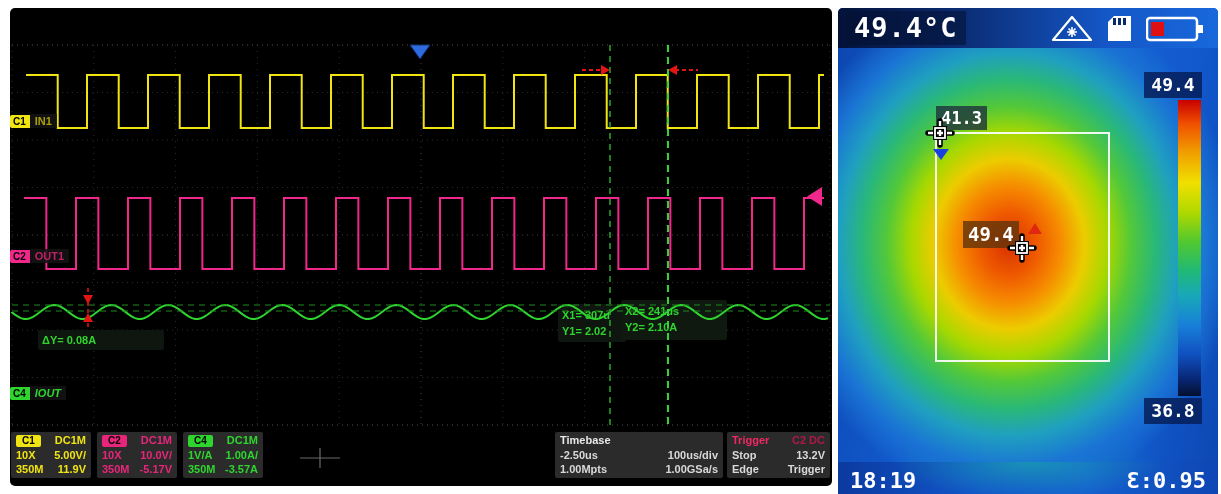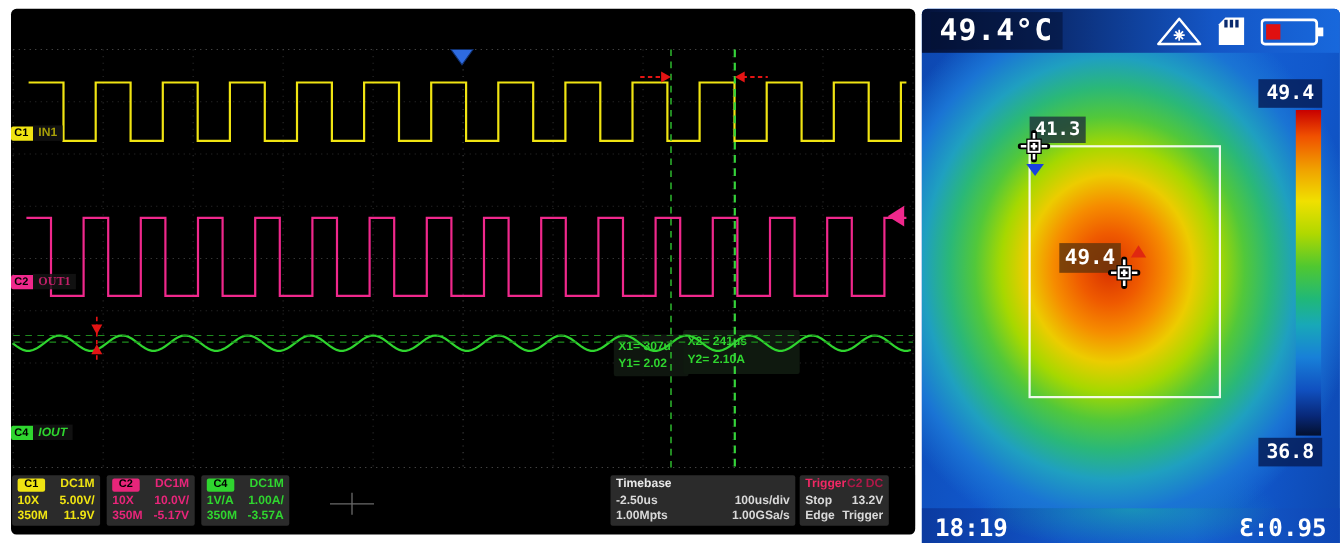--- a/index.html
+++ b/index.html
@@ -21,34 +21,34 @@
             line-height:19px; padding:3px 8px; border-radius:2px; z-index:4; }
   #x1box { left:548px; top:296px; width:68px; height:38px; }
   #x2box { left:611px; top:292px; width:106px; height:40px; background:rgba(16,26,16,0.97); }
   #dybox { left:28px;  top:322px; width:126px; height:20px; line-height:14px; }
 
   .ch-tag { position:absolute; z-index:4; display:flex; align-items:center; height:16px; font-size:11px; font-weight:bold; }
   .ch-tag .tag { color:#000; padding:1px 4px 1px 3px; border-radius:2px 0 0 2px; font-size:10px; }
   .ch-tag .tag::after { content:""; }
   .ch-tag .lbl { background:rgba(20,20,20,0.85); padding:1px 5px; }
   #tag-c1 { left:0; top:105px; } #tag-c1 .tag { background:#f0e412; } #tag-c1 .lbl { color:#a8a008; }
-  #tag-c2 { left:0; top:240px; } #tag-c2 .tag { background:#f0288c; } #tag-c2 .lbl { color:#c02068;font-family:Liberation Serif, serif; }
+  #tag-c2 { left:0; top:240px; } #tag-c2 .tag { background:#f0288c; } #tag-c2 .lbl { color:#c02068; }
   #tag-c4 { left:0; top:377px; } #tag-c4 .tag { background:#2fd52f; } #tag-c4 .lbl { color:#2fd52f;font-style:italic; }
 
   .statusbar { position:absolute; z-index:5; left:0; top:424px; width:822px; height:46px; background:#000; }
   .sbox { position:absolute; top:0; height:46px; background:#2b2b2b; border-radius:2px;
           display:flex; flex-direction:column; justify-content:space-between;
           padding:2px 5px; font-size:11px; font-weight:bold; }
   .srow { display:flex; justify-content:space-between; align-items:center; line-height:13px; }
   .badge { color:#000; font-size:10px; padding:0 6px; border-radius:2px; line-height:12px; }
   .cb-c1 { left:1px;   width:80px; color:#f0e412; } .cb-c1 .badge { background:#f0e412; }
   .cb-c2 { left:87px;  width:80px; color:#e8257a; } .cb-c2 .badge { background:#e8257a; }
   .cb-c4 { left:173px; width:80px; color:#2fd52f; } .cb-c4 .badge { background:#2fd52f; }
   .tb-box { left:545px; width:168px; color:#d9d9d9;text-align:center; }
-  .tr-box { left:717px; width:81px; color:#d9d9d9; }
+  .tr-box { left:717px; width:103px; color:#d9d9d9; }
   .tb-title { color:#e8e8e8; }
   .tr-title { color:#f02864; }
   .tr-src   { color:#b01848; }
 
   
   .thermal { position:absolute; left:838px; top:8px; width:380px; height:492px;
              border-radius:5px; overflow:hidden; background:#1158cc; }
   .t-img { position:absolute; inset:0;
     background:
       radial-gradient(ellipse 62% 54% at 45% 48%,
@@ -118,20 +118,21 @@
       </svg>
 
     <div class="meas-box" id="x1box">
       <div>X1= 307u</div>
       <div>Y1= 2.02</div>
     </div>
     <div class="meas-box" id="x2box">
       <div>X2= 241us</div>
       <div>Y2= 2.10A</div>
     </div>
+    <div class="meas-box" id="dybox">ΔY= 0.08A</div>
 
     <svg id="waves" width="822" height="478">
         <path d="M16,67 L47.72,67 L47.72,120 L77,120 L77,67 L108.72,67 L108.72,120 L138,120 L138,67 L169.72,67 L169.72,120 L199,120 L199,67 L230.72,67 L230.72,120 L260,120 L260,67 L291.72,67 L291.72,120 L321,120 L321,67 L352.72,67 L352.72,120 L382,120 L382,67 L413.72,67 L413.72,120 L443,120 L443,67 L474.72,67 L474.72,120 L504,120 L504,67 L535.72,67 L535.72,120 L565,120 L565,67 L596.72,67 L596.72,120 L626,120 L626,67 L657.72,67 L657.72,120 L687,120 L687,67 L718.72,67 L718.72,120 L748,120 L748,67 L779.72,67 L779.72,120 L809,120 L809,67 L814,67" stroke="#f0e412" fill="none" stroke-width="2"></path>
         <path d="M14,190 L36.36,190 L36.36,261 L66,261 L66,190 L88.36,190 L88.36,261 L118,261 L118,190 L140.36,190 L140.36,261 L170.00000000000003,261 L170.00000000000003,190 L192.36,190 L192.36,261 L222.00000000000003,261 L222.00000000000003,190 L244.36,190 L244.36,261 L274,261 L274,190 L296.36,190 L296.36,261 L326,261 L326,190 L348.36,190 L348.36,261 L378,261 L378,190 L400.36,190 L400.36,261 L430,261 L430,190 L452.36,190 L452.36,261 L482,261 L482,190 L504.36,190 L504.36,261 L534,261 L534,190 L556.36,190 L556.36,261 L586,261 L586,190 L608.36,190 L608.36,261 L638,261 L638,190 L660.36,190 L660.36,261 L690,261 L690,190 L712.36,190 L712.36,261 L742,261 L742,190 L764.36,190 L764.36,261 L794,261 L794,190 L814,190" stroke="#f0288c" fill="none" stroke-width="2"></path>
         <path d="M2,304 L2,304.4 L5,306.6 L8,308.6 L11,310.1 L14,310.9 L17,310.9 L20,310.2 L23,308.9 L26,307.0 L29,304.8 L32,302.5 L35,300.3 L38,298.6 L41,297.4 L44,297.0 L47,297.3 L50,298.4 L53,300.0 L56,302.1 L59,304.4 L62,306.6 L65,308.6 L68,310.1 L71,310.9 L74,310.9 L77,310.2 L80,308.9 L83,307.0 L86,304.8 L89,302.5 L92,300.3 L95,298.6 L98,297.4 L101,297.0 L104,297.3 L107,298.4 L110,300.0 L113,302.1 L116,304.4 L119,306.6 L122,308.6 L125,310.1 L128,310.9 L131,310.9 L134,310.2 L137,308.9 L140,307.0 L143,304.8 L146,302.5 L149,300.3 L152,298.6 L155,297.4 L158,297.0 L161,297.3 L164,298.4 L167,300.0 L170,302.1 L173,304.4 L176,306.6 L179,308.6 L182,310.1 L185,310.9 L188,310.9 L191,310.2 L194,308.9 L197,307.0 L200,304.8 L203,302.5 L206,300.3 L209,298.6 L212,297.4 L215,297.0 L218,297.3 L221,298.4 L224,300.0 L227,302.1 L230,304.4 L233,306.6 L236,308.6 L239,310.1 L242,310.9 L245,310.9 L248,310.2 L251,308.9 L254,307.0 L257,304.8 L260,302.5 L263,300.3 L266,298.6 L269,297.4 L272,297.0 L275,297.3 L278,298.4 L281,300.0 L284,302.1 L287,304.4 L290,306.6 L293,308.6 L296,310.1 L299,310.9 L302,310.9 L305,310.2 L308,308.9 L311,307.0 L314,304.8 L317,302.5 L320,300.3 L323,298.6 L326,297.4 L329,297.0 L332,297.3 L335,298.4 L338,300.0 L341,302.1 L344,304.4 L347,306.6 L350,308.6 L353,310.1 L356,310.9 L359,310.9 L362,310.2 L365,308.9 L368,307.0 L371,304.8 L374,302.5 L377,300.3 L380,298.6 L383,297.4 L386,297.0 L389,297.3 L392,298.4 L395,300.0 L398,302.1 L401,304.4 L404,306.6 L407,308.6 L410,310.1 L413,310.9 L416,310.9 L419,310.2 L422,308.9 L425,307.0 L428,304.8 L431,302.5 L434,300.3 L437,298.6 L440,297.4 L443,297.0 L446,297.3 L449,298.4 L452,300.0 L455,302.1 L458,304.4 L461,306.6 L464,308.6 L467,310.1 L470,310.9 L473,310.9 L476,310.2 L479,308.9 L482,307.0 L485,304.8 L488,302.5 L491,300.3 L494,298.6 L497,297.4 L500,297.0 L503,297.3 L506,298.4 L509,300.0 L512,302.1 L515,304.4 L518,306.6 L521,308.6 L524,310.1 L527,310.9 L530,310.9 L533,310.2 L536,308.9 L539,307.0 L542,304.8 L545,302.5 L548,300.3 L551,298.6 L554,297.4 L557,297.0 L560,297.3 L563,298.4 L566,300.0 L569,302.1 L572,304.4 L575,306.6 L578,308.6 L581,310.1 L584,310.9 L587,310.9 L590,310.2 L593,308.9 L596,307.0 L599,304.8 L602,302.5 L605,300.3 L608,298.6 L611,297.4 L614,297.0 L617,297.3 L620,298.4 L623,300.0 L626,302.1 L629,304.4 L632,306.6 L635,308.6 L638,310.1 L641,310.9 L644,310.9 L647,310.2 L650,308.9 L653,307.0 L656,304.8 L659,302.5 L662,300.3 L665,298.6 L668,297.4 L671,297.0 L674,297.3 L677,298.4 L680,300.0 L683,302.1 L686,304.4 L689,306.6 L692,308.6 L695,310.1 L698,310.9 L701,310.9 L704,310.2 L707,308.9 L710,307.0 L713,304.8 L716,302.5 L719,300.3 L722,298.6 L725,297.4 L728,297.0 L731,297.3 L734,298.4 L737,300.0 L740,302.1 L743,304.4 L746,306.6 L749,308.6 L752,310.1 L755,310.9 L758,310.9 L761,310.2 L764,308.9 L767,307.0 L770,304.8 L773,302.5 L776,300.3 L779,298.6 L782,297.4 L785,297.0 L788,297.3 L791,298.4 L794,300.0 L797,302.1 L800,304.4 L803,306.6 L806,308.6 L809,310.1 L812,310.9 L815,310.9 L818,310.2" stroke="#2fd52f" fill="none" stroke-width="2"></path>
         <line x1="2" y1="297" x2="820" y2="297" stroke="#1e8c1e" stroke-width="1" stroke-dasharray="6 5"></line>
         <line x1="2" y1="303" x2="820" y2="303" stroke="#1e8c1e" stroke-width="1" stroke-dasharray="6 5"></line>
         <line x1="600" y1="37" x2="600" y2="417" stroke="#2aa82a" stroke-width="1.5" stroke-dasharray="6 5"></line>
         <line x1="658" y1="37" x2="658" y2="417" stroke="#35d33a" stroke-width="2" stroke-dasharray="7 5"></line>
         <line x1="572" y1="62" x2="593" y2="62" stroke="#e41414" stroke-width="2" stroke-dasharray="4 3"></line>

